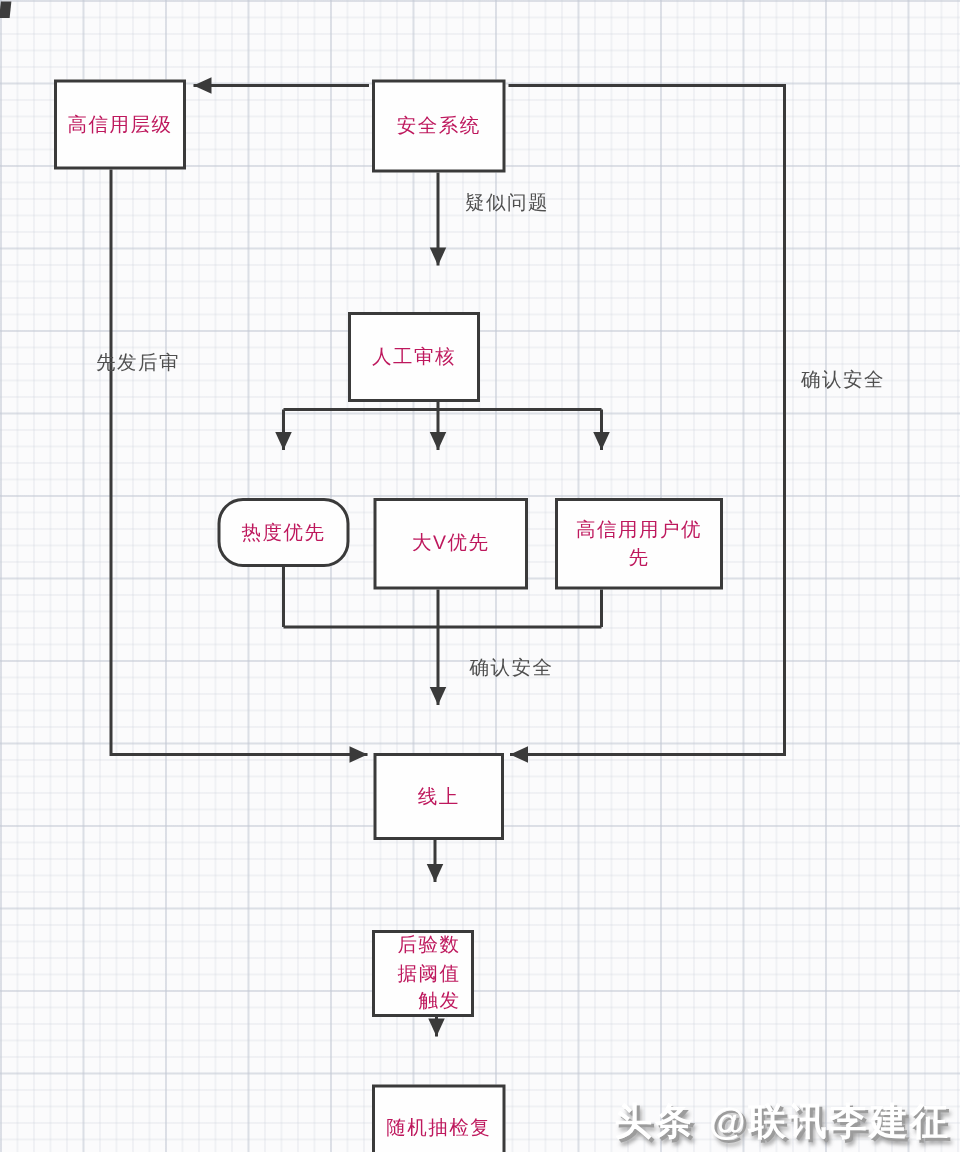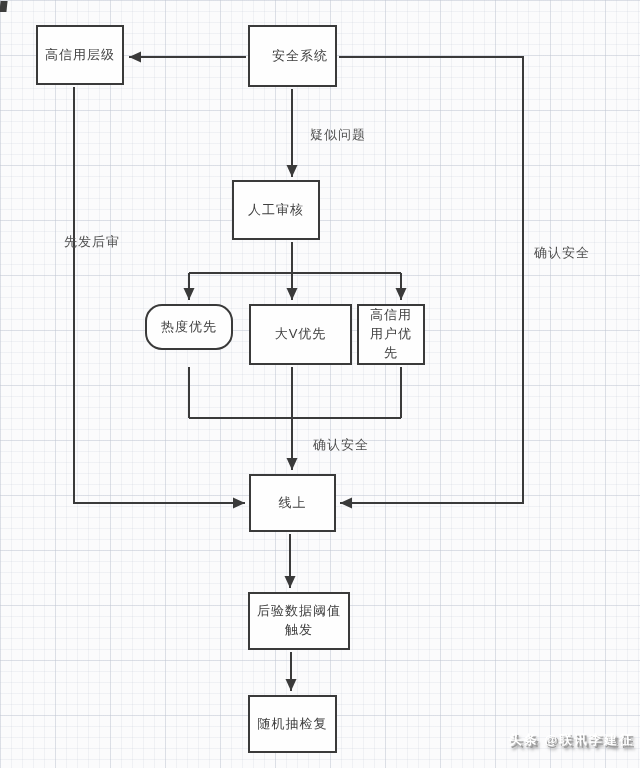--- a/index.html
+++ b/index.html
@@ -12,30 +12,31 @@
       linear-gradient(to bottom, rgba(195,201,212,0.45) 1px, transparent 1px),
       linear-gradient(to right, rgba(206,211,220,0.25) 1px, transparent 1px),
       linear-gradient(to bottom, rgba(206,211,220,0.25) 1px, transparent 1px);
     background-size:55px 55px,55px 55px,11px 11px,11px 11px;
   }
   svg.wires{position:absolute;left:0;top:0;z-index:1;}
   .node{
     position:absolute;z-index:2;box-sizing:border-box;
     background:#fefefe;border:2px solid #3a3a3a;
     display:flex;align-items:center;justify-content:center;text-align:center;
-    color:#404040;font-size:13px;line-height:1.45;letter-spacing:1px;
+    color:#be185d;font-size:13px;line-height:1.45;letter-spacing:1px;
     padding:2px 7px;
+    margin-top:28px;
   }
   .edge-label{
     position:absolute;z-index:3;color:#4f4f4f;font-size:13px;letter-spacing:1px;
     white-space:nowrap;
     margin-left:16px;
   }
   .watermark{
-    position:absolute;z-index:4;color:#ffffff;font-weight:bold;font-size:13px;
+    position:absolute;z-index:4;color:#ffffff;font-weight:bold;font-size:25px;
     letter-spacing:2px;white-space:nowrap;
     text-shadow:2px 2px 0 #9c9c9c, 3px 4px 3px rgba(70,70,70,0.55);
   }
   .corner-mark{
     position:absolute;left:0;top:1px;width:7px;height:11px;background:#3d3d3d;z-index:4;
     transform:skewX(-6deg);
   }
 </style>
 </head>
 <body>
@@ -73,45 +74,45 @@
       <path d="M290,534 L290,588" marker-end="url(#arr)"></path>
 
       <path d="M291,652 L291,691" marker-end="url(#arr)"></path>
     </g>
   </svg>
 
   <div class="node" style="left:36px;top:25px;width:88px;height:60px;">
     <span>高信用层级</span>
   </div>
 
-  <div class="node" style="left:248px;top:25px;width:89px;height:62px;justify-content:flex-end;">
+  <div class="node" style="left:248px;top:25px;width:89px;height:62px;">
     <span>安全系统</span>
   </div>
 
   <div class="node" style="left:232px;top:180px;width:88px;height:60px;">
     <span>人工审核</span>
   </div>
 
   <div class="node" style="left:145px;top:304px;width:88px;height:46px;border-radius:17px;">
     <span>热度优先</span>
   </div>
 
   <div class="node" style="left:249px;top:304px;width:103px;height:61px;">
     <span>大V优先</span>
   </div>
 
-  <div class="node" style="left:357px;top:304px;width:68px;height:61px;">
+  <div class="node" style="left:370px;top:304px;width:112px;height:61px;">
     <span>高信用用户优先</span>
   </div>
 
   <div class="node" style="left:249px;top:474px;width:87px;height:58px;">
     <span>线上</span>
   </div>
 
-  <div class="node" style="left:248px;top:592px;width:102px;height:58px;">
+  <div class="node" style="left:248px;top:592px;width:68px;height:58px;text-align:right;">
     <span>后验数据阈值触发</span>
   </div>
 
   <div class="node" style="left:248px;top:695px;width:89px;height:58px;">
     <span>随机抽检复</span>
   </div>
 
   <div class="edge-label" style="left:294px;top:126px;">疑似问题</div>
 
   <div class="edge-label" style="left:2px;top:233px;padding-left:46px;">先发后审</div>

